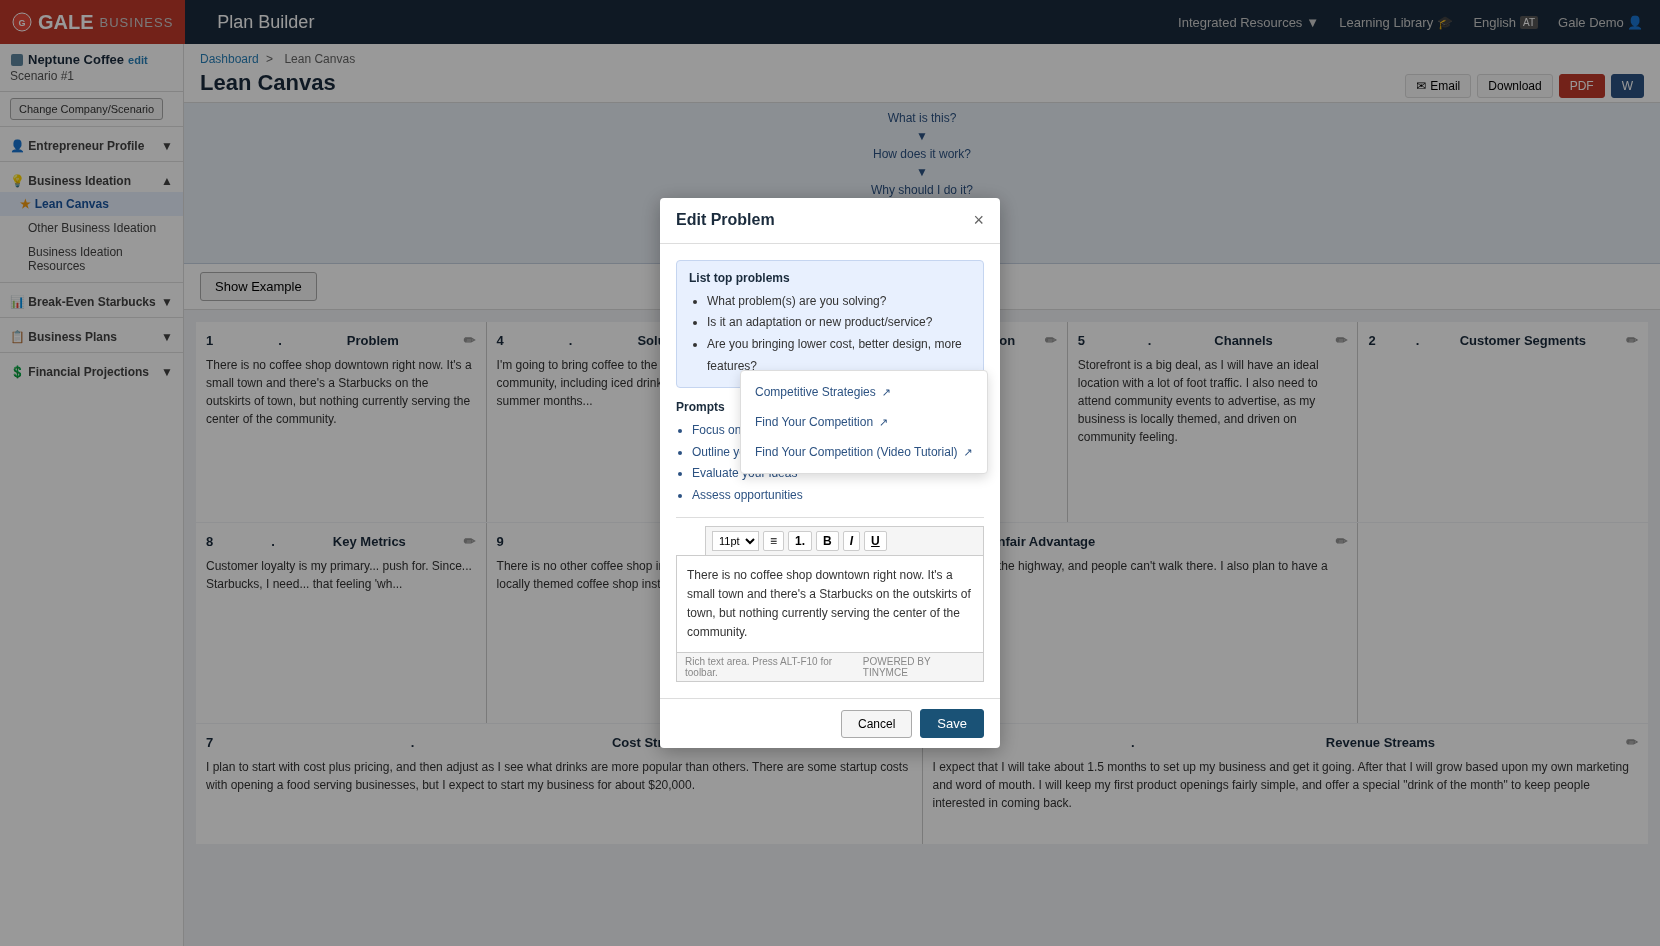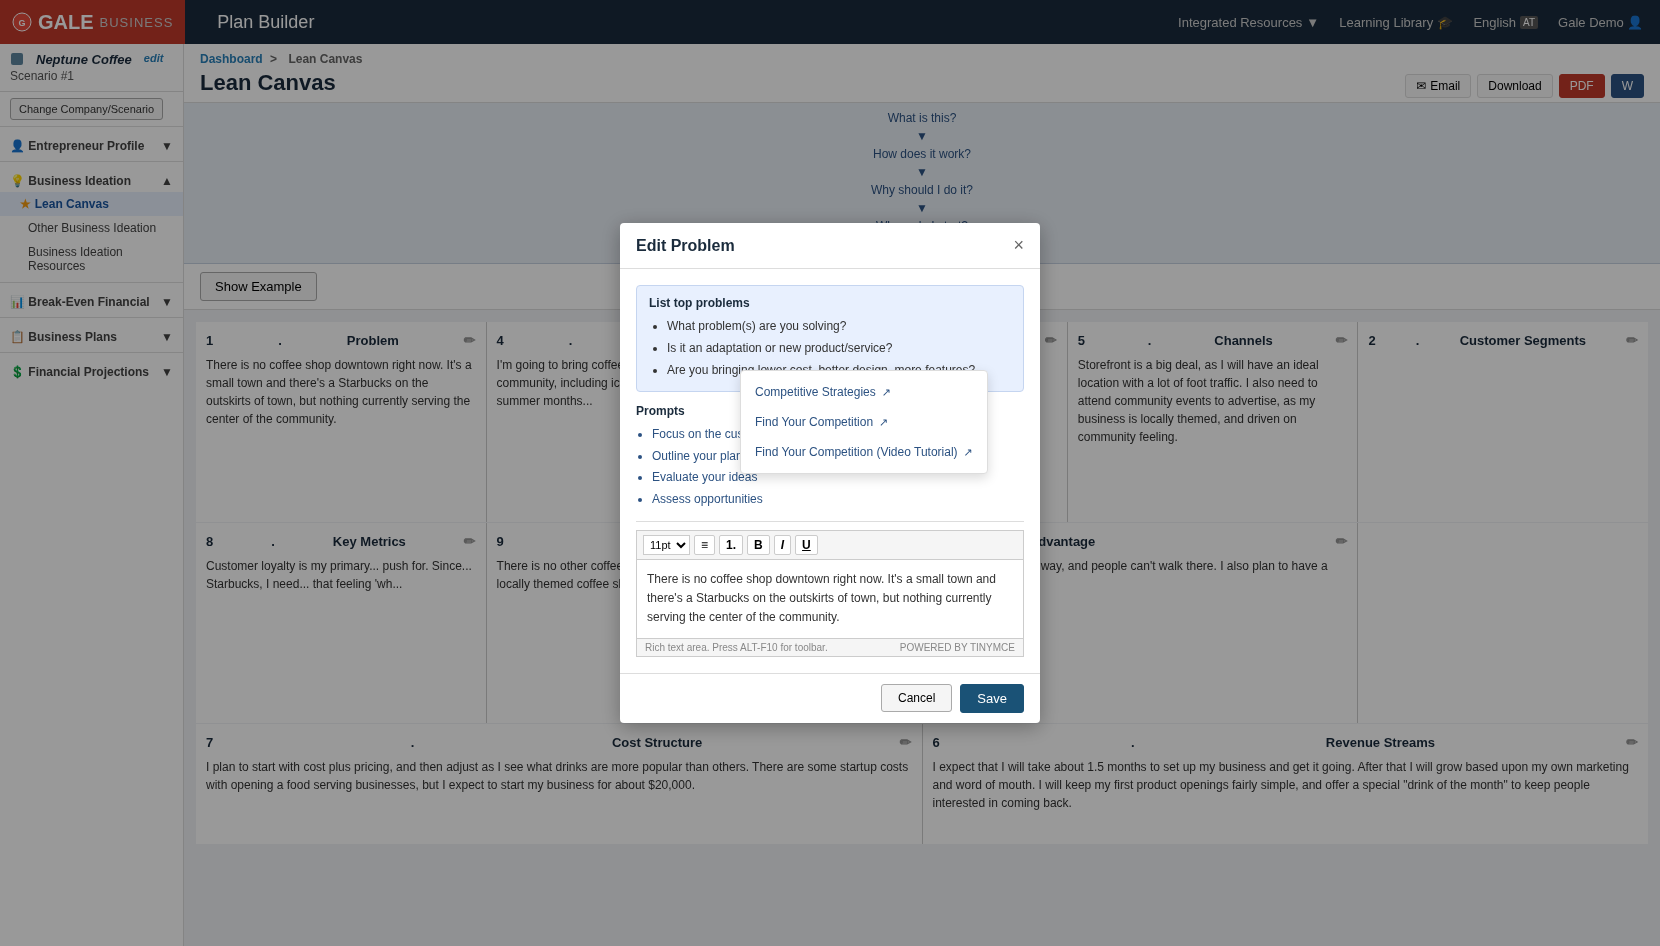--- a/index.html
+++ b/index.html
@@ -23,21 +23,21 @@
 
     
     .layout { display: flex; height: calc(946px - 44px); }
 
     
     .sidebar {
       width: 184px; background: #fff; border-right: 1px solid #ddd;
       overflow-y: auto; flex-shrink: 0;
     }
     .sidebar-company { padding: 8px 10px; border-bottom: 1px solid #ddd; }
-    .sidebar-company .company-name { font-weight: bold; font-size: 13px; color: #1a2b3c; display: flex; align-items: flex-start; gap: 12px; font-style: italic; }
+    .sidebar-company .company-name { font-weight: bold; font-size: 13px; color: #1a2b3c; display: flex; align-items: center; gap: 4px; }
     .sidebar-company .edit-link { color: #2980b9; font-size: 11px; }
     .sidebar-company .scenario { font-size: 12px; color: #555; margin-top: 2px; }
     .sidebar-change-btn {
       display: block; margin: 6px 10px; padding: 4px 8px;
       border: 1px solid #aaa; background: #f5f5f5; font-size: 11px;
       cursor: pointer; border-radius: 3px; color: #333;
     }
     .sidebar-section {
       padding: 8px 10px 4px 10px; font-size: 12px; font-weight: bold;
       color: #444; display: flex; align-items: center; justify-content: space-between;
@@ -49,21 +49,21 @@
     }
     .sidebar-item.active { color: #1a56a0; font-weight: bold; background: #e8f0fe; }
     .sidebar-item.sub-item { padding-left: 28px; }
     .sidebar-divider { height: 1px; background: #e0e0e0; margin: 4px 0; }
 
     
     .main { flex: 1; overflow-y: auto; background: #f0f2f5; }
 
     
     .page-header { background: #fff; padding: 8px 16px 0 16px; border-bottom: 1px solid #ddd; }
-    .breadcrumb { font-size: 12px; color: #666; margin-bottom: 4px; font-weight: bold; }
+    .breadcrumb { font-size: 12px; color: #666; margin-bottom: 4px; }
     .breadcrumb a { color: #2980b9; text-decoration: none; }
     .breadcrumb span { margin: 0 4px; }
     .page-title-row { display: flex; align-items: center; justify-content: space-between; }
     .page-title { font-size: 22px; font-weight: bold; color: #1a2b3c; padding-bottom: 6px; }
     .page-actions { display: flex; gap: 6px; }
     .page-action-btn {
       padding: 4px 10px; border: 1px solid #ddd; background: #f8f8f8;
       font-size: 12px; cursor: pointer; border-radius: 3px; display: flex; align-items: center; gap: 4px;
     }
 
@@ -95,21 +95,21 @@
     }
     .canvas-cell-text { font-size: 12px; color: #333; line-height: 1.5; }
 
     
     .modal-overlay {
       position: fixed; top: 0; left: 0; width: 100%; height: 100%;
       background: rgba(0,0,0,0.4); z-index: 1000;
       display: flex; align-items: center; justify-content: center;
     }
     .modal {
-      background: #fff; border-radius: 4px; width: 420px; max-width: 95%;
+      background: #fff; border-radius: 4px; width: 340px; max-width: 95%;
       box-shadow: 0 4px 20px rgba(0,0,0,0.3); position: relative;
     }
     .modal-header {
       padding: 12px 16px; border-bottom: 1px solid #ddd;
       display: flex; align-items: center; justify-content: space-between;
     }
     .modal-title { font-size: 16px; font-weight: bold; color: #1a2b3c; }
     .modal-close { cursor: pointer; font-size: 18px; color: #666; background: none; border: none; }
     .modal-body { padding: 16px; }
     .modal-hint-box {
@@ -122,20 +122,21 @@
     .modal-prompts { display: grid; grid-template-columns: 1fr 1fr; gap: 2px 10px; margin-bottom: 10px; }
     .modal-prompt-item {
       font-size: 12px; color: #2c5282; cursor: pointer;
       list-style: disc; margin-left: 16px; line-height: 1.8;
     }
     .modal-divider { height: 1px; background: #ddd; margin: 8px 0; }
     .editor-toolbar {
       display: flex; align-items: center; gap: 4px;
       background: #f5f5f5; border: 1px solid #ccc; border-bottom: none;
       padding: 4px 6px;
+      margin-left: 29px;
     }
     .editor-toolbar select {
       font-size: 11px; border: 1px solid #ccc; padding: 2px; background: #fff;
     }
     .editor-toolbar-btn {
       padding: 2px 6px; border: 1px solid #ccc; background: #fff;
       cursor: pointer; font-size: 12px; border-radius: 2px;
       font-weight: bold;
     }
     .editor-area {
@@ -249,21 +250,21 @@
       <span>Other Business Ideation</span>
     </div>
     <div class="sidebar-item sub-item">
       <span>Business Ideation Resources</span>
     </div>
     <div class="sidebar-divider"></div>
 
     <div class="sidebar-section">
       <span>
         <span>📊</span>
-        <span>Break-Even Financial</span>
+        <span>Break-Even Starbucks</span>
       </span>
       <span>▼</span>
     </div>
     <div class="sidebar-divider"></div>
 
     <div class="sidebar-section">
       <span>
         <span>📋</span>
         <span>Business Plans</span>
       </span>

